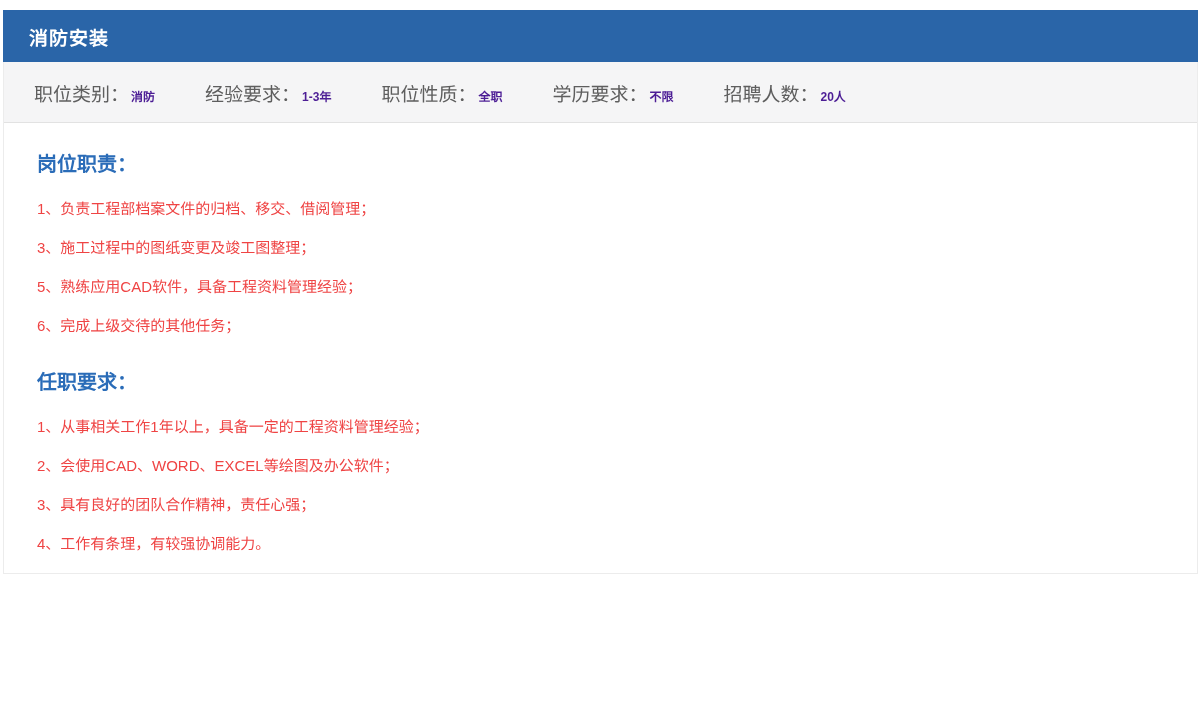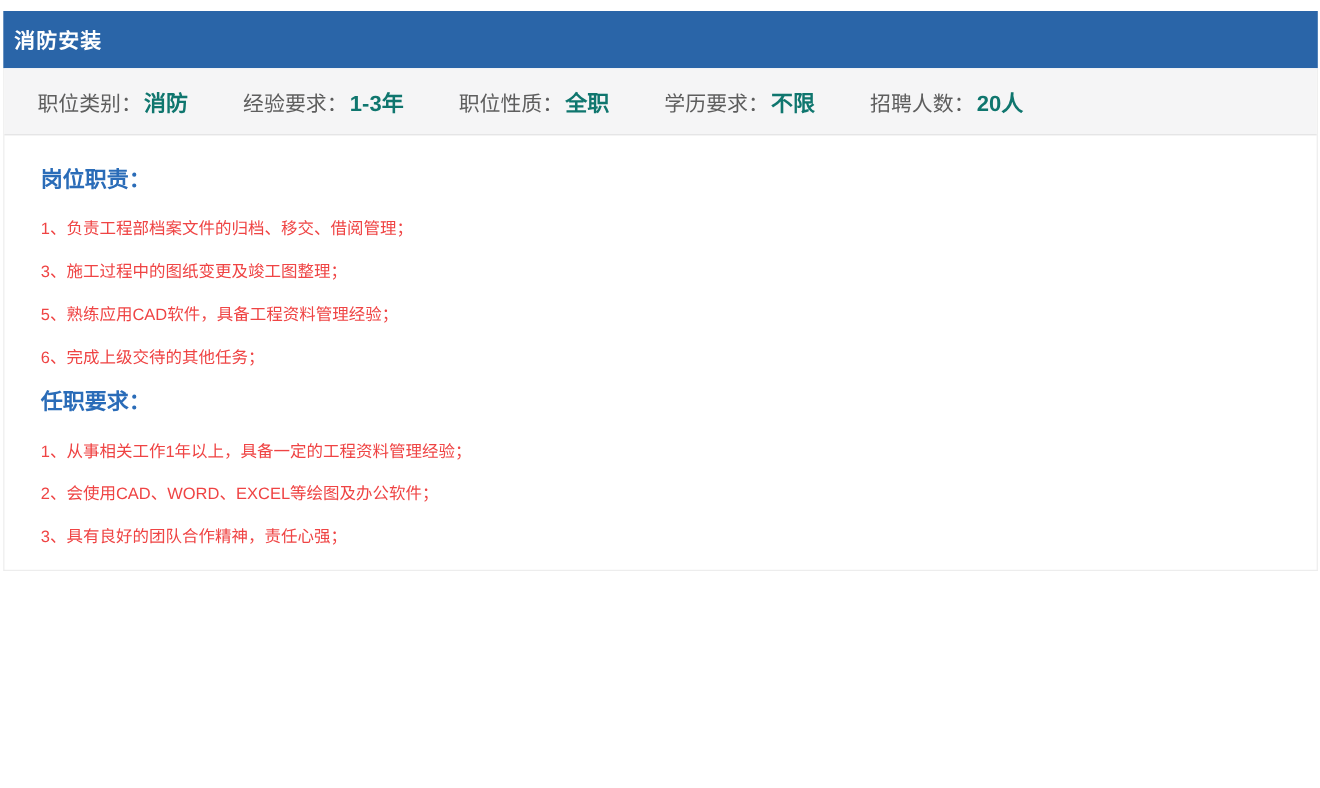--- a/index.html
+++ b/index.html
@@ -7,21 +7,21 @@
   .page {
     width: 1200px; height: 716px;
     background: #ffffff; overflow: hidden;
     position: relative;
   }
   .header-bar {
     margin: 10px 2px 0 3px;
     height: 52px;
     background: #2a65a8;
     display: flex; align-items: center;
-    padding-left: 10px;
+    padding-left: 26px;
     box-sizing: border-box;
   }
   .page-title {
     color: #ffffff;
     font-size: 19px;
     font-weight: bold;
     margin: 0;
     letter-spacing: 1px;
   }
   .card {
@@ -33,36 +33,36 @@
     background: #f5f5f6;
     height: 61px;
     border-bottom: 1px solid #e2e2e2;
     display: flex; align-items: center;
     padding-left: 30px;
     gap: 50px;
     box-sizing: border-box;
   }
   .meta-field { white-space: nowrap; }
   .meta-label { color: #5e5e5e; font-size: 19px; }
-  .meta-value { color: #0f766e; font-size: 20px; font-weight: bold; margin-left: 2px; }
+  .meta-value { color: #4c1d95; font-size: 12px; font-weight: bold; margin-left: 2px; }
   .content { padding: 24px 33px 10px; }
   .section-title {
     color: #2a6cb8;
     font-size: 20px;
     font-weight: bold;
     line-height: 34px;
     margin: 0 0 8px 0;
   }
   .item {
     color: #ef4444;
     font-size: 15px;
     line-height: 39px;
     margin: 0;
   }
-  .section-requirements { margin-top: 4px; }
+  .section-requirements { margin-top: 20px; }
 </style>
 </head>
 <body>
 
 <div class="page">
 
   <div class="header-bar">
     <h1 class="page-title">消防安装</h1>
   </div>
 
@@ -94,18 +94,19 @@
         <p class="item">3、施工过程中的图纸变更及竣工图整理；</p>
         <p class="item">5、熟练应用CAD软件，具备工程资料管理经验；</p>
         <p class="item">6、完成上级交待的其他任务；</p>
       </section>
 
       <section class="section-requirements">
         <h3 class="section-title">任职要求：</h3>
         <p class="item">1、从事相关工作1年以上，具备一定的工程资料管理经验；</p>
         <p class="item">2、会使用CAD、WORD、EXCEL等绘图及办公软件；</p>
         <p class="item">3、具有良好的团队合作精神，责任心强；</p>
+        <p class="item">4、工作有条理，有较强协调能力。</p>
       </section>
 
     </div>
   </div>
 
 </div>
 
 </body></html>

